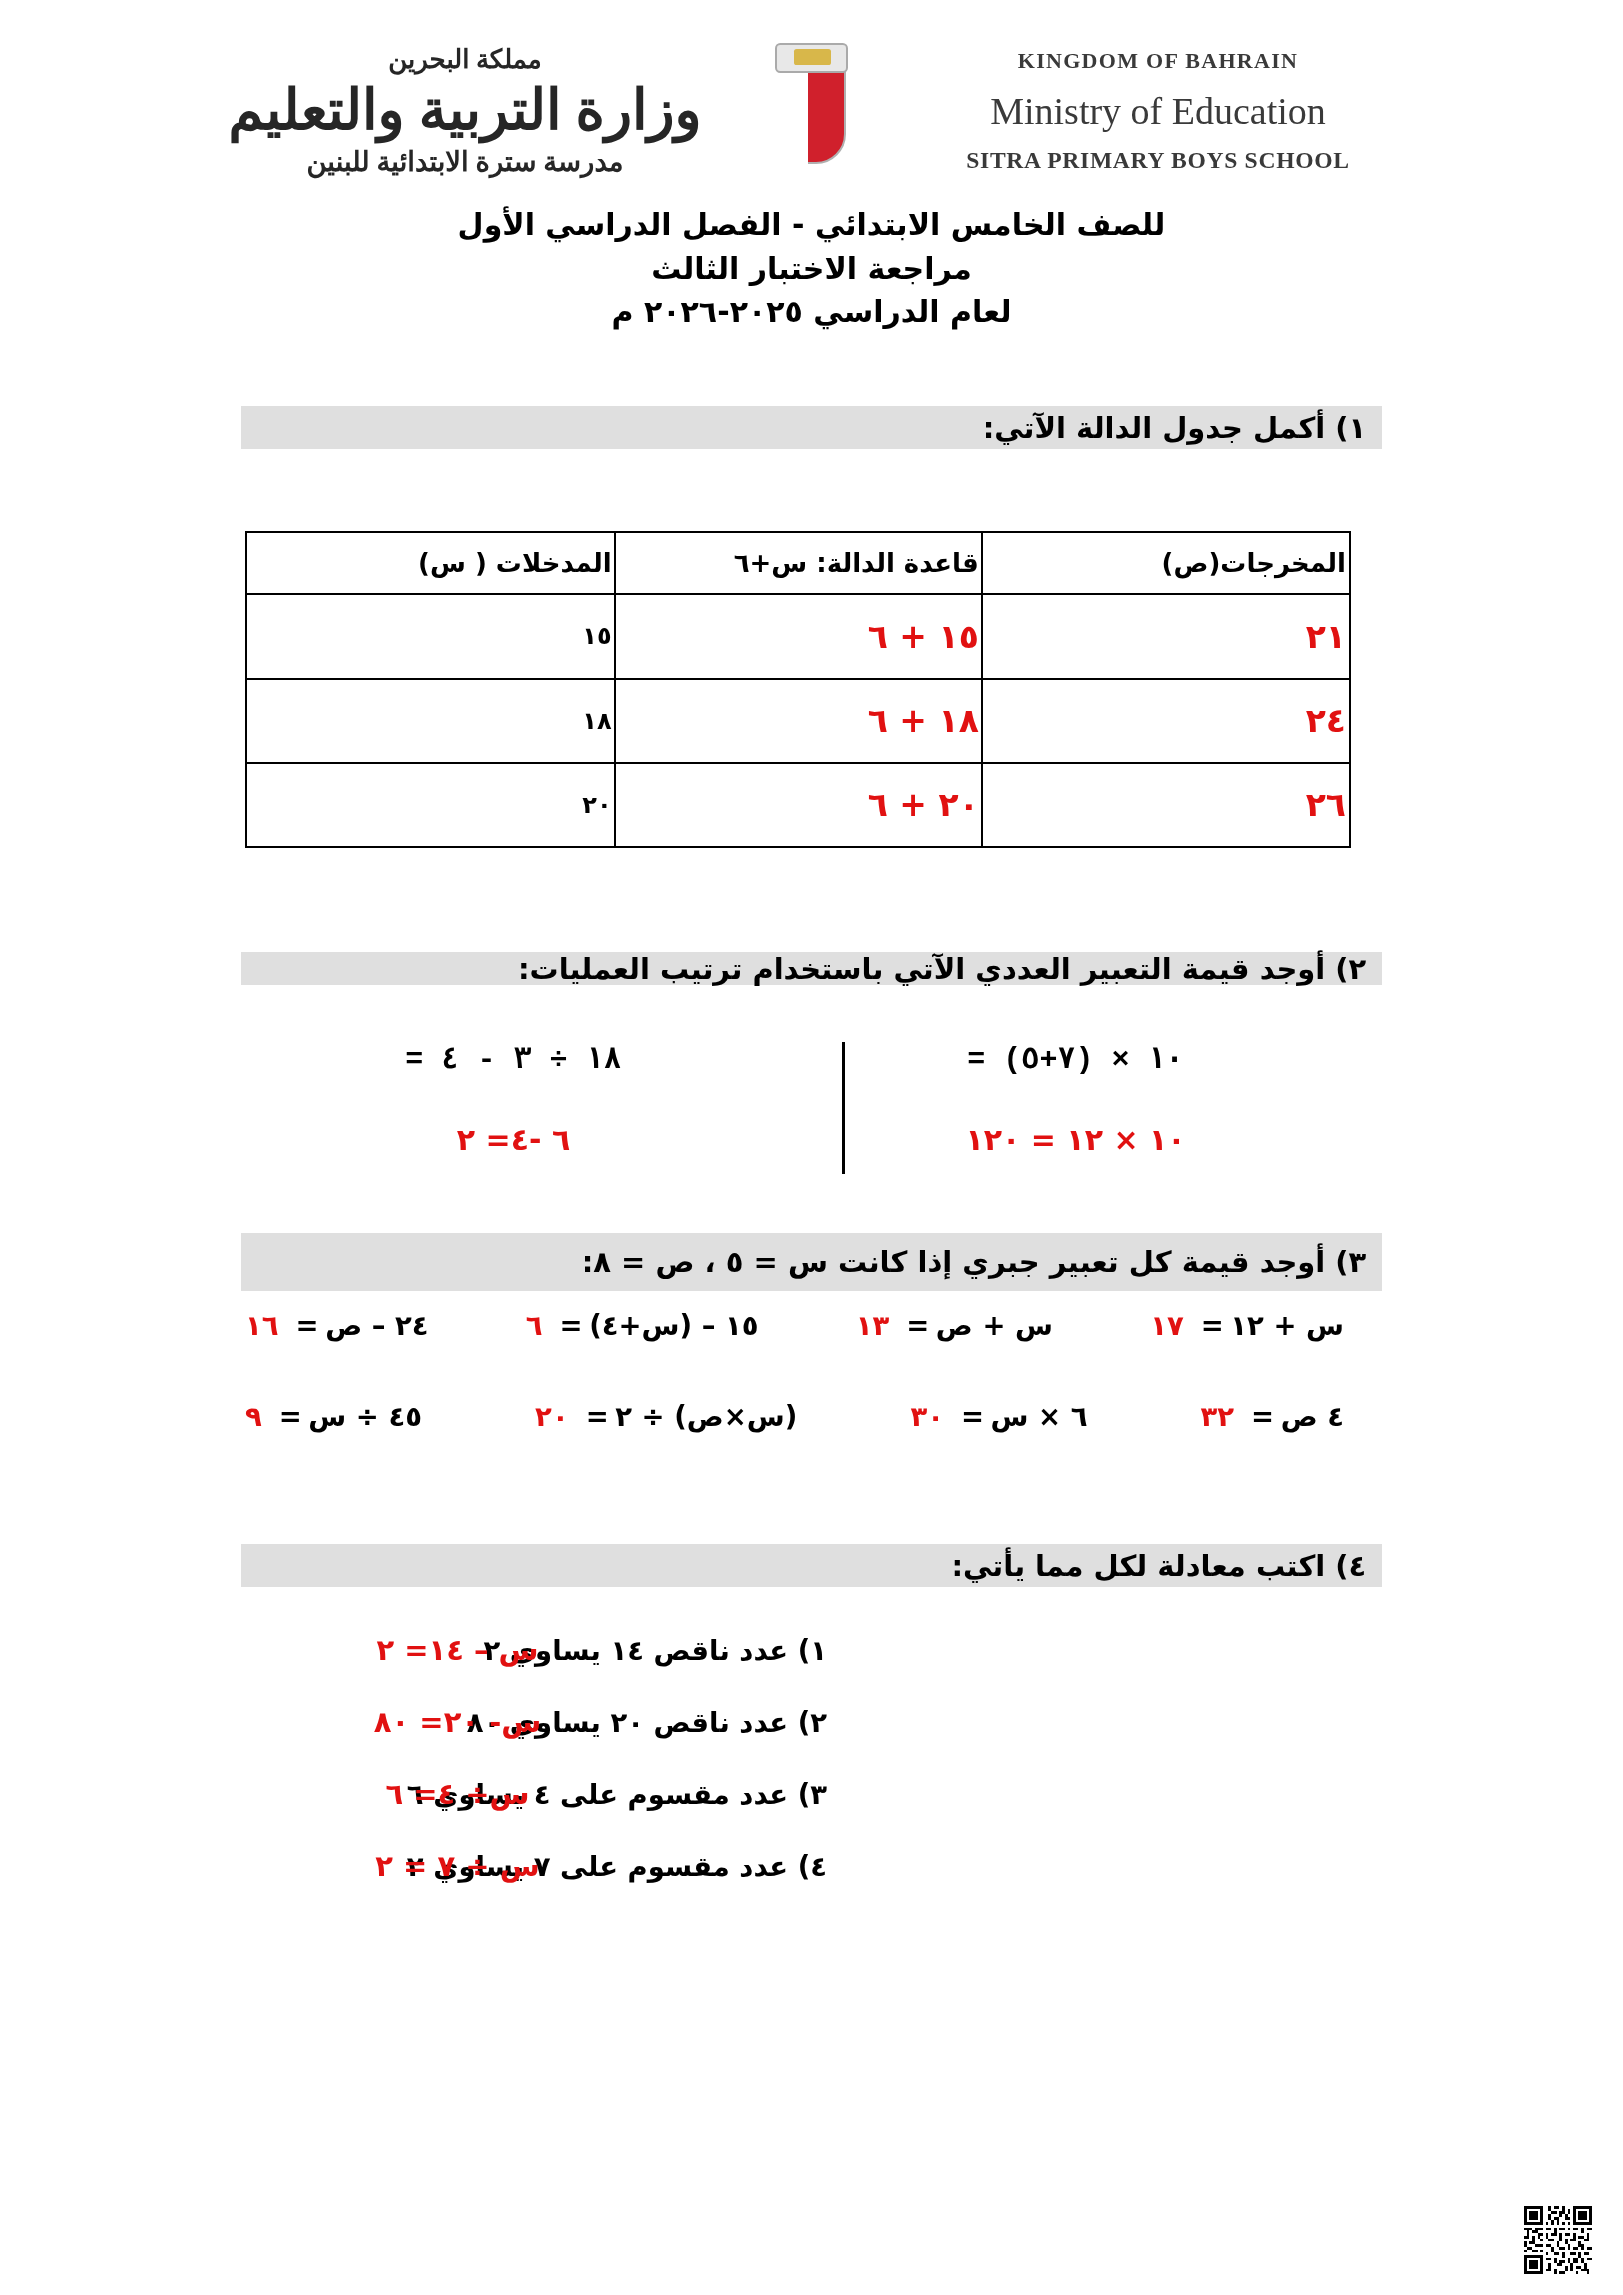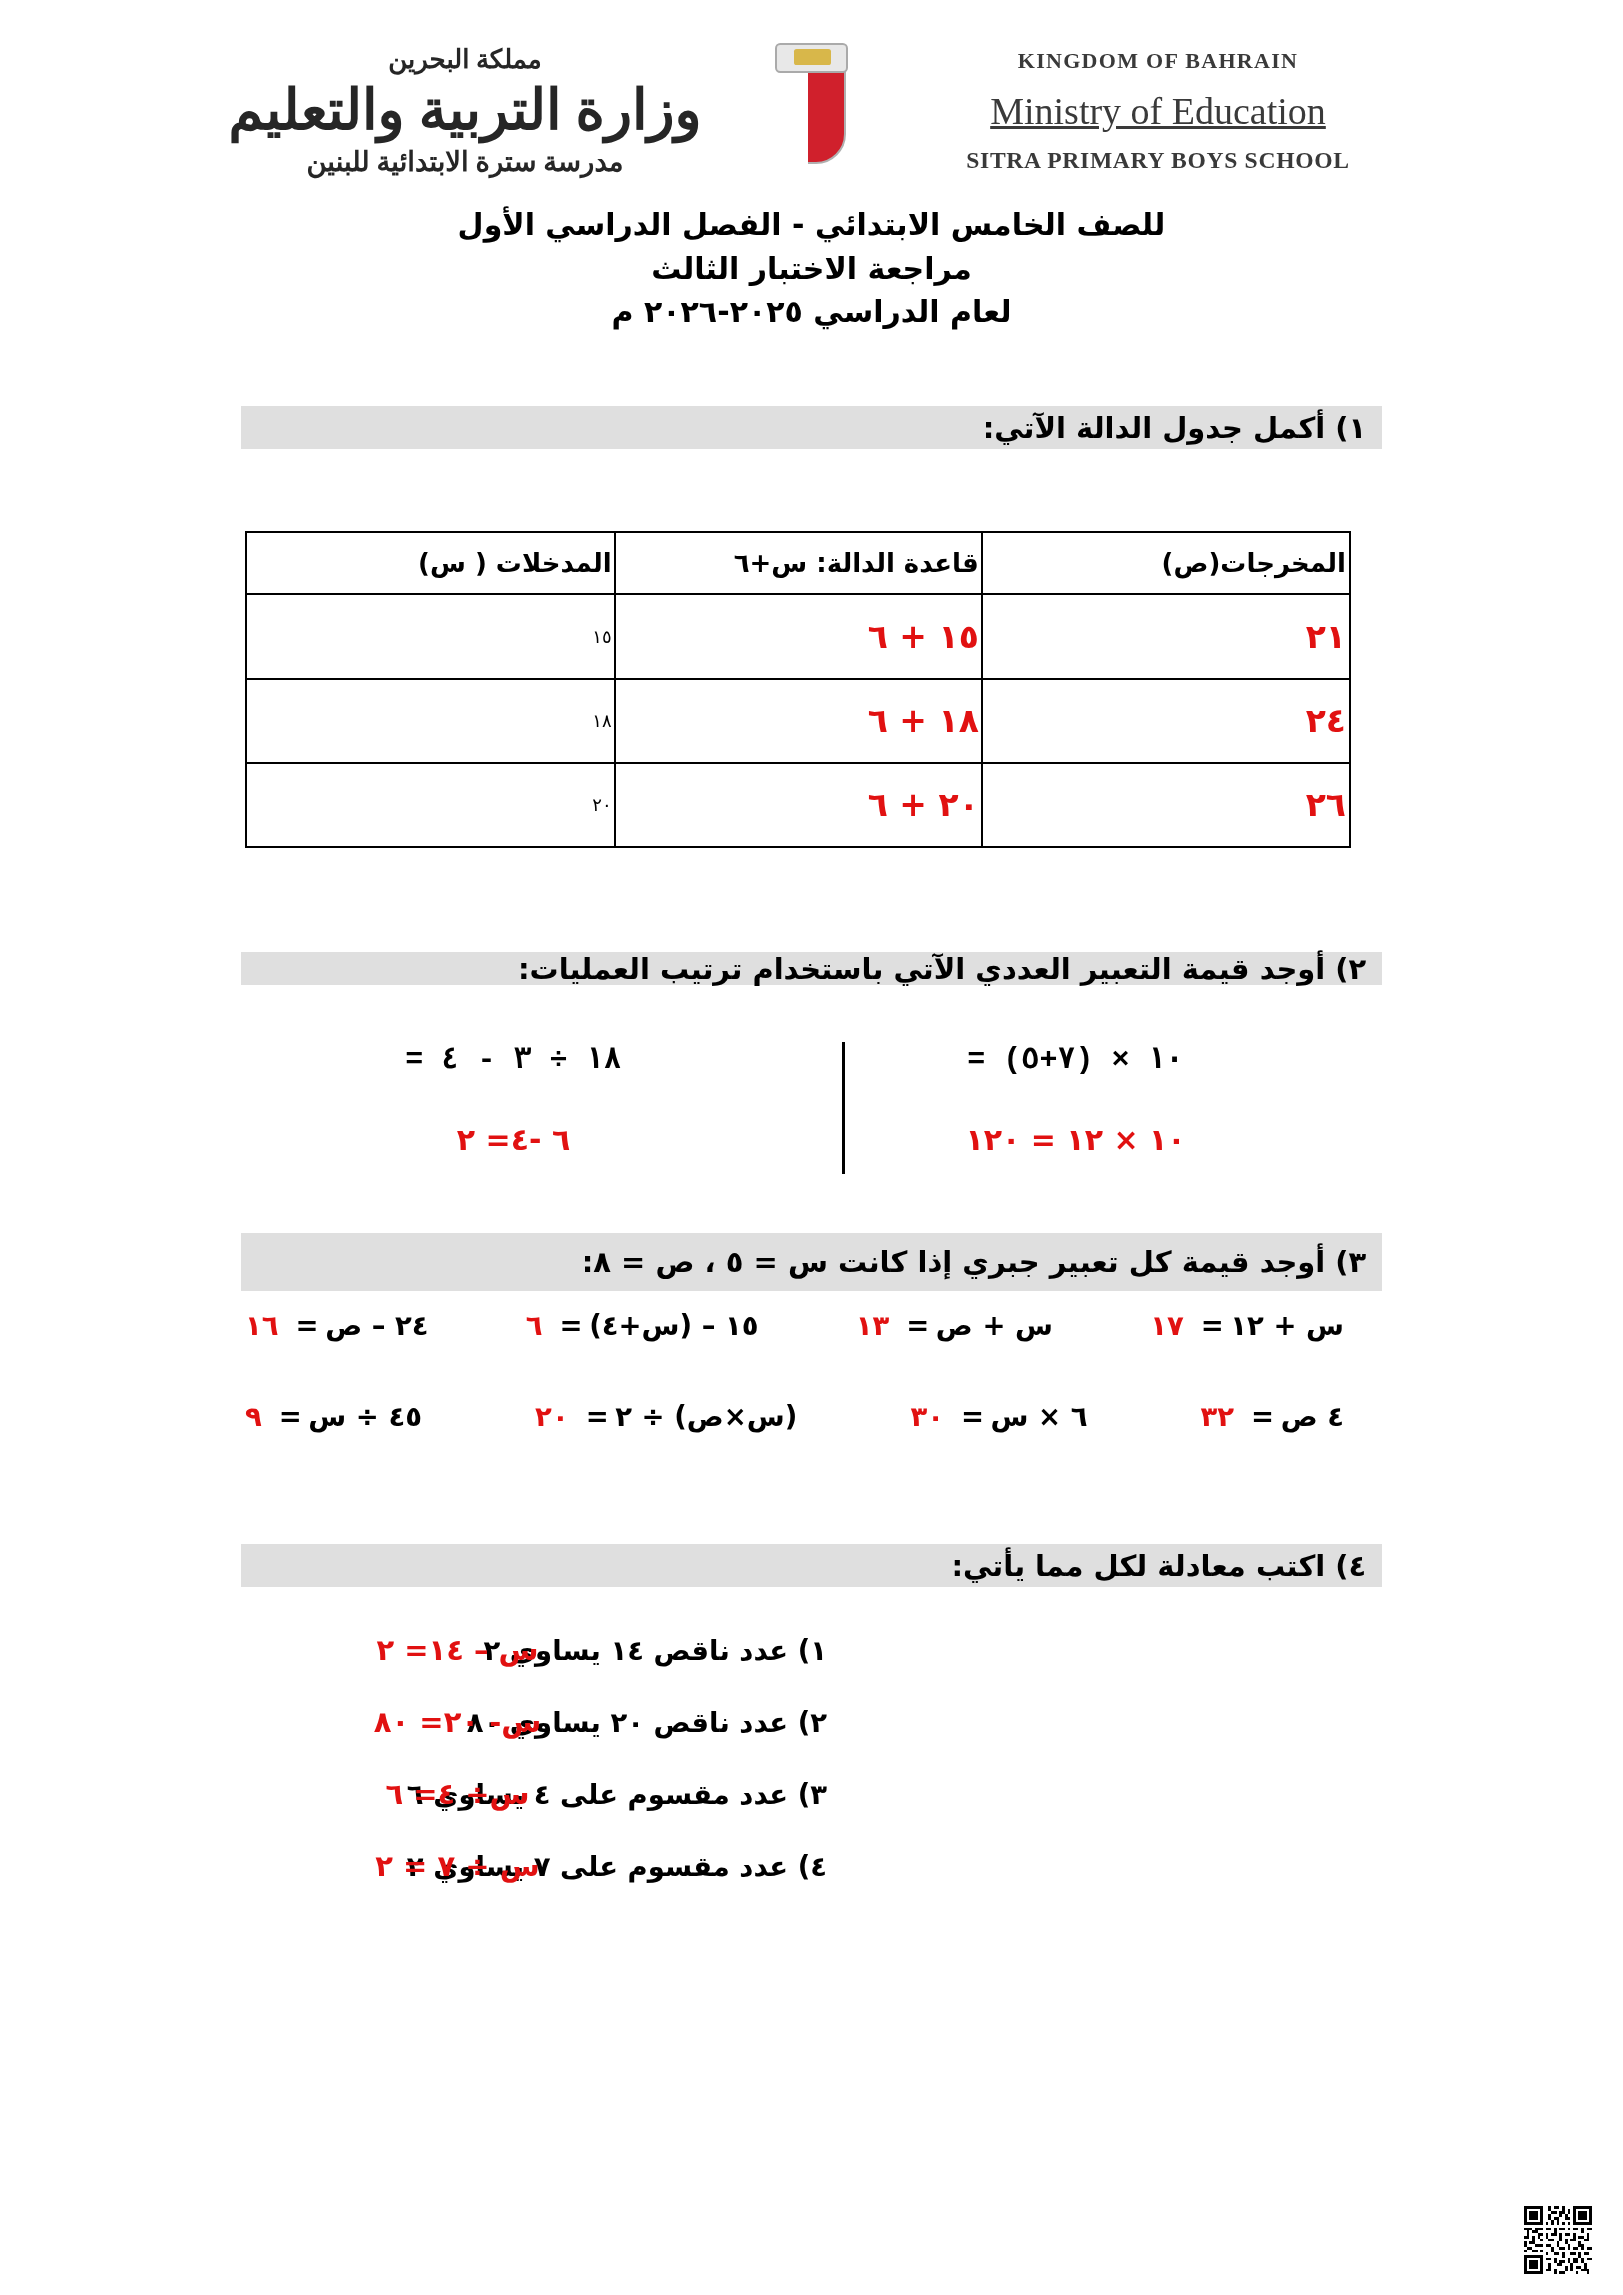--- a/index.html
+++ b/index.html
@@ -41,21 +41,20 @@
     font-size: 22px;
     letter-spacing: 1.3px;
     font-variant: small-caps;
     font-weight: 600;
     margin-bottom: 14.4px;
   }
   .lh-en .l2 {
     font-size: 38px;
     margin-bottom: 14.4px;
     font-weight: 400;
-    text-decoration: underline;
   }
   .lh-en .l3 {
     font-size: 23.6px;
     letter-spacing: 0.7px;
     font-variant: small-caps;
     font-weight: 600;
   }
   .lh-emblem {
     width: 118px;
     height: 151px;
@@ -161,21 +160,21 @@
     font-size: 26px;
     font-weight: bold;
     height: 50px;
     padding: 5.2px 2.6px;
   }
   .ftable td {
     height: 77px;
     font-size: 29px;
     padding: 2.6px;
   }
-  .ftable td.inp { font-size: 18px; font-weight: normal; border-radius: 6px; }
+  .ftable td.inp { font-size: 24px; font-weight: bold; border-radius: 6px; }
   .ftable td.red { color: #e11111; font-weight: bold; font-size: 33px; }
   .col-out { width: 360px; }
   .col-rule { width: 360px; }
   .col-in  { width: 362px; }
 
   
   .q2wrap {
     position: absolute;
     left: 245px;
     width: 1099px;

